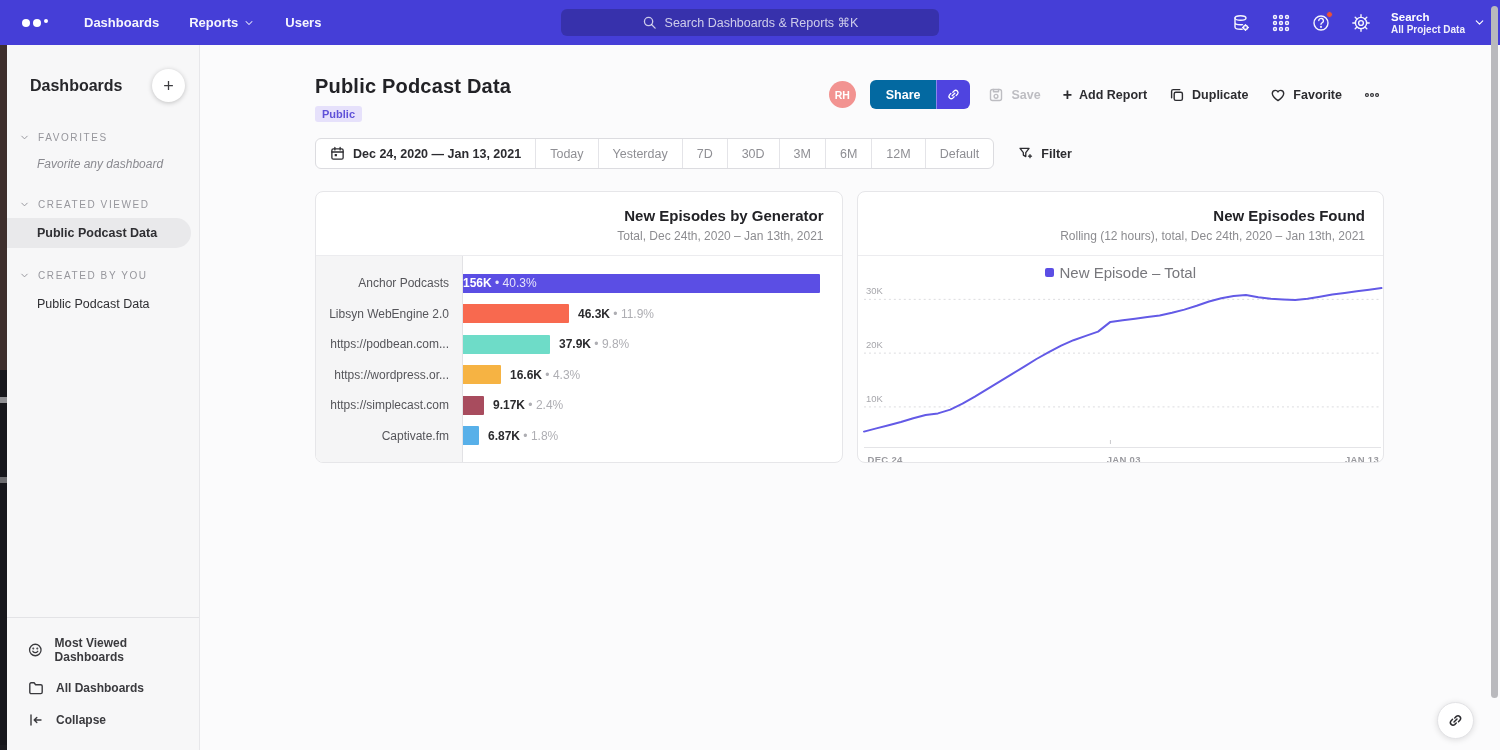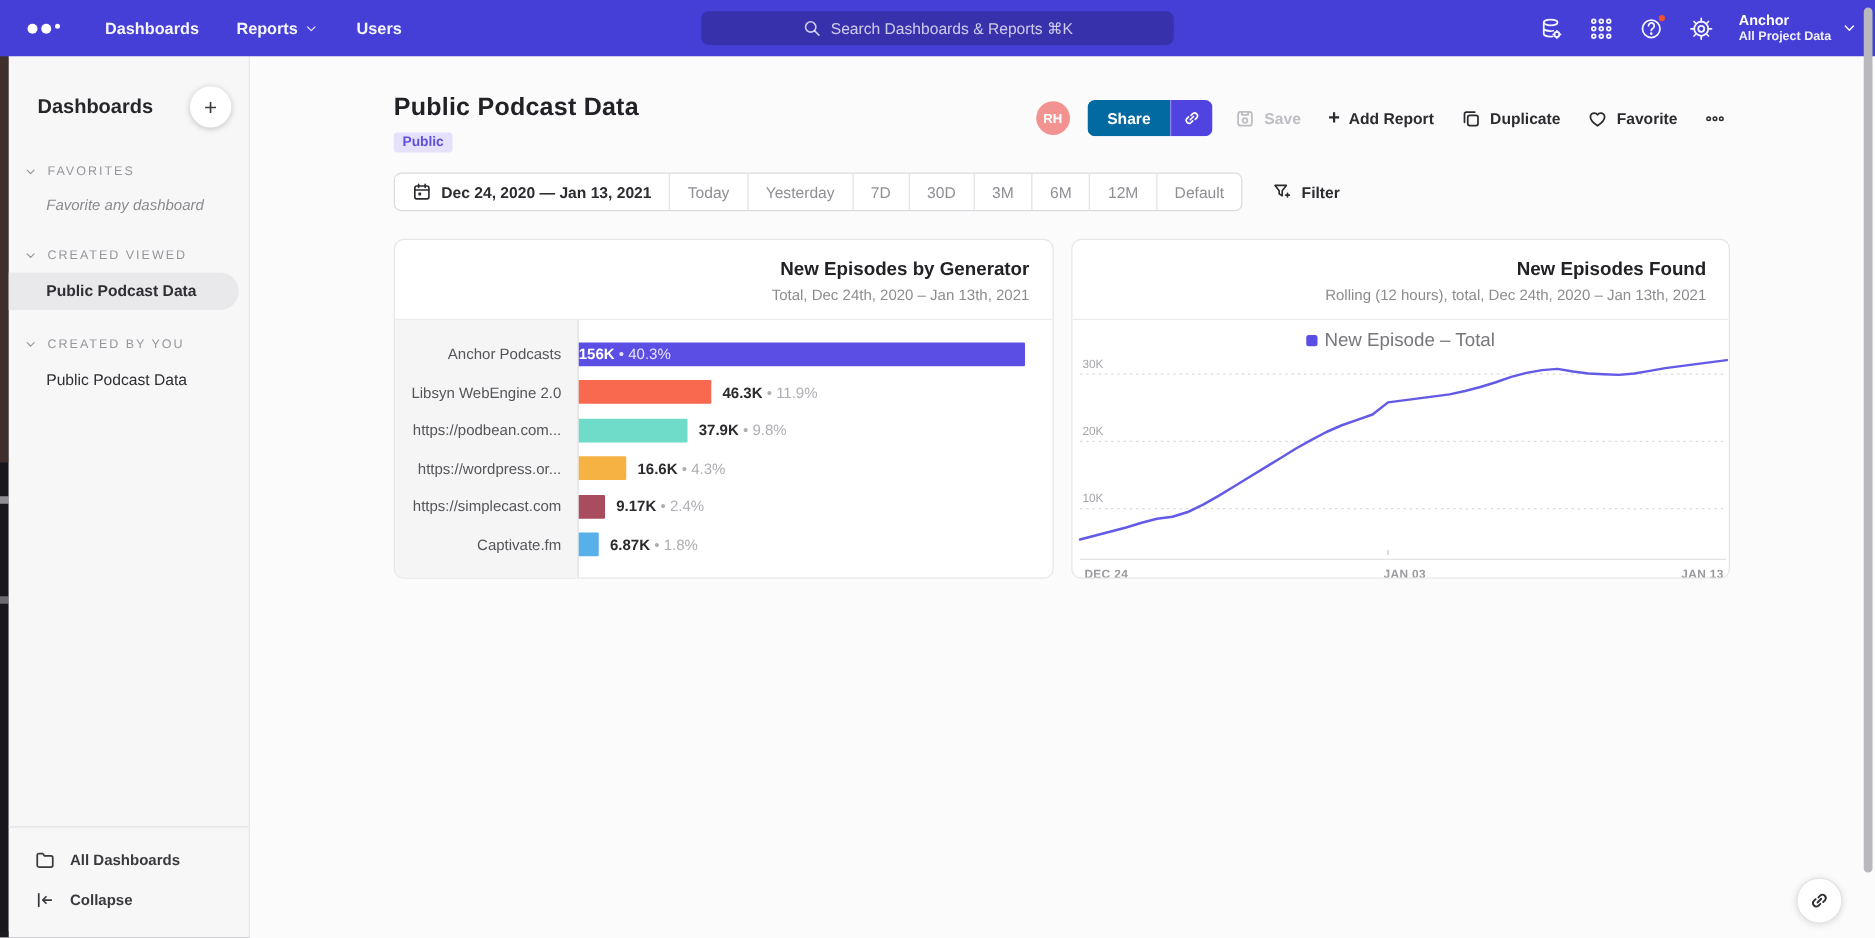--- a/index.html
+++ b/index.html
@@ -183,21 +183,21 @@
       </div>
       <div class="nav-icon">
         <svg class="stroke" viewBox="0 0 20 20">
             <circle cx="10" cy="10" r="2.4"></circle>
             <circle cx="10" cy="10" r="5.6"></circle>
             <path d="M10 1.8v2.6M10 15.6v2.6M1.8 10h2.6M15.6 10h2.6M4.2 4.2l1.8 1.8M14 14l1.8 1.8M15.8 4.2L14 6M6 14l-1.8 1.8"></path>
           </svg>
       </div>
       <div class="project">
         <div>
-          <div class="pname">Anchor</div>
+          <div class="pname">Search</div>
           <div class="psub">All Project Data</div>
         </div>
         <svg class="stroke" width="13" height="13" viewBox="0 0 16 16">
             <path d="M4 6l4 4 4-4"></path>
           </svg>
       </div>
     </div>
   </div>
 
   <div class="sidebar">
@@ -230,20 +230,29 @@
       <div class="sb-sec-head">
         <svg class="stroke" width="11" height="11" viewBox="0 0 16 16">
             <path d="M4 6l4 4 4-4"></path>
           </svg>
         <span class="sb-sec-label">CREATED BY YOU</span>
       </div>
       <div class="sb-item">Public Podcast Data</div>
     </div>
 
     <div class="sb-footer">
+      <div class="sb-foot-item">
+        <svg class="stroke" viewBox="0 0 16 16">
+            <circle cx="8" cy="8" r="6.3"></circle>
+            <circle cx="5.8" cy="6.4" r=".4" fill="currentColor"></circle>
+            <circle cx="10.2" cy="6.4" r=".4" fill="currentColor"></circle>
+            <path d="M5.3 9.4c.7.9 1.6 1.4 2.7 1.4s2-.5 2.7-1.4"></path>
+          </svg>
+        <span>Most Viewed Dashboards</span>
+      </div>
       <div class="sb-foot-item">
         <svg class="stroke" viewBox="0 0 16 16">
             <path d="M1.8 4.2c0-.8.6-1.4 1.4-1.4h2.9l1.5 1.9h5.2c.8 0 1.4.6 1.4 1.4v6.1c0 .8-.6 1.4-1.4 1.4H3.2c-.8 0-1.4-.6-1.4-1.4z"></path>
           </svg>
         <span>All Dashboards</span>
       </div>
       <div class="sb-foot-item">
         <svg class="stroke" viewBox="0 0 16 16">
             <path d="M3 3v10M13 8H6.2M8.8 5.4L6.2 8l2.6 2.6"></path>
           </svg>

